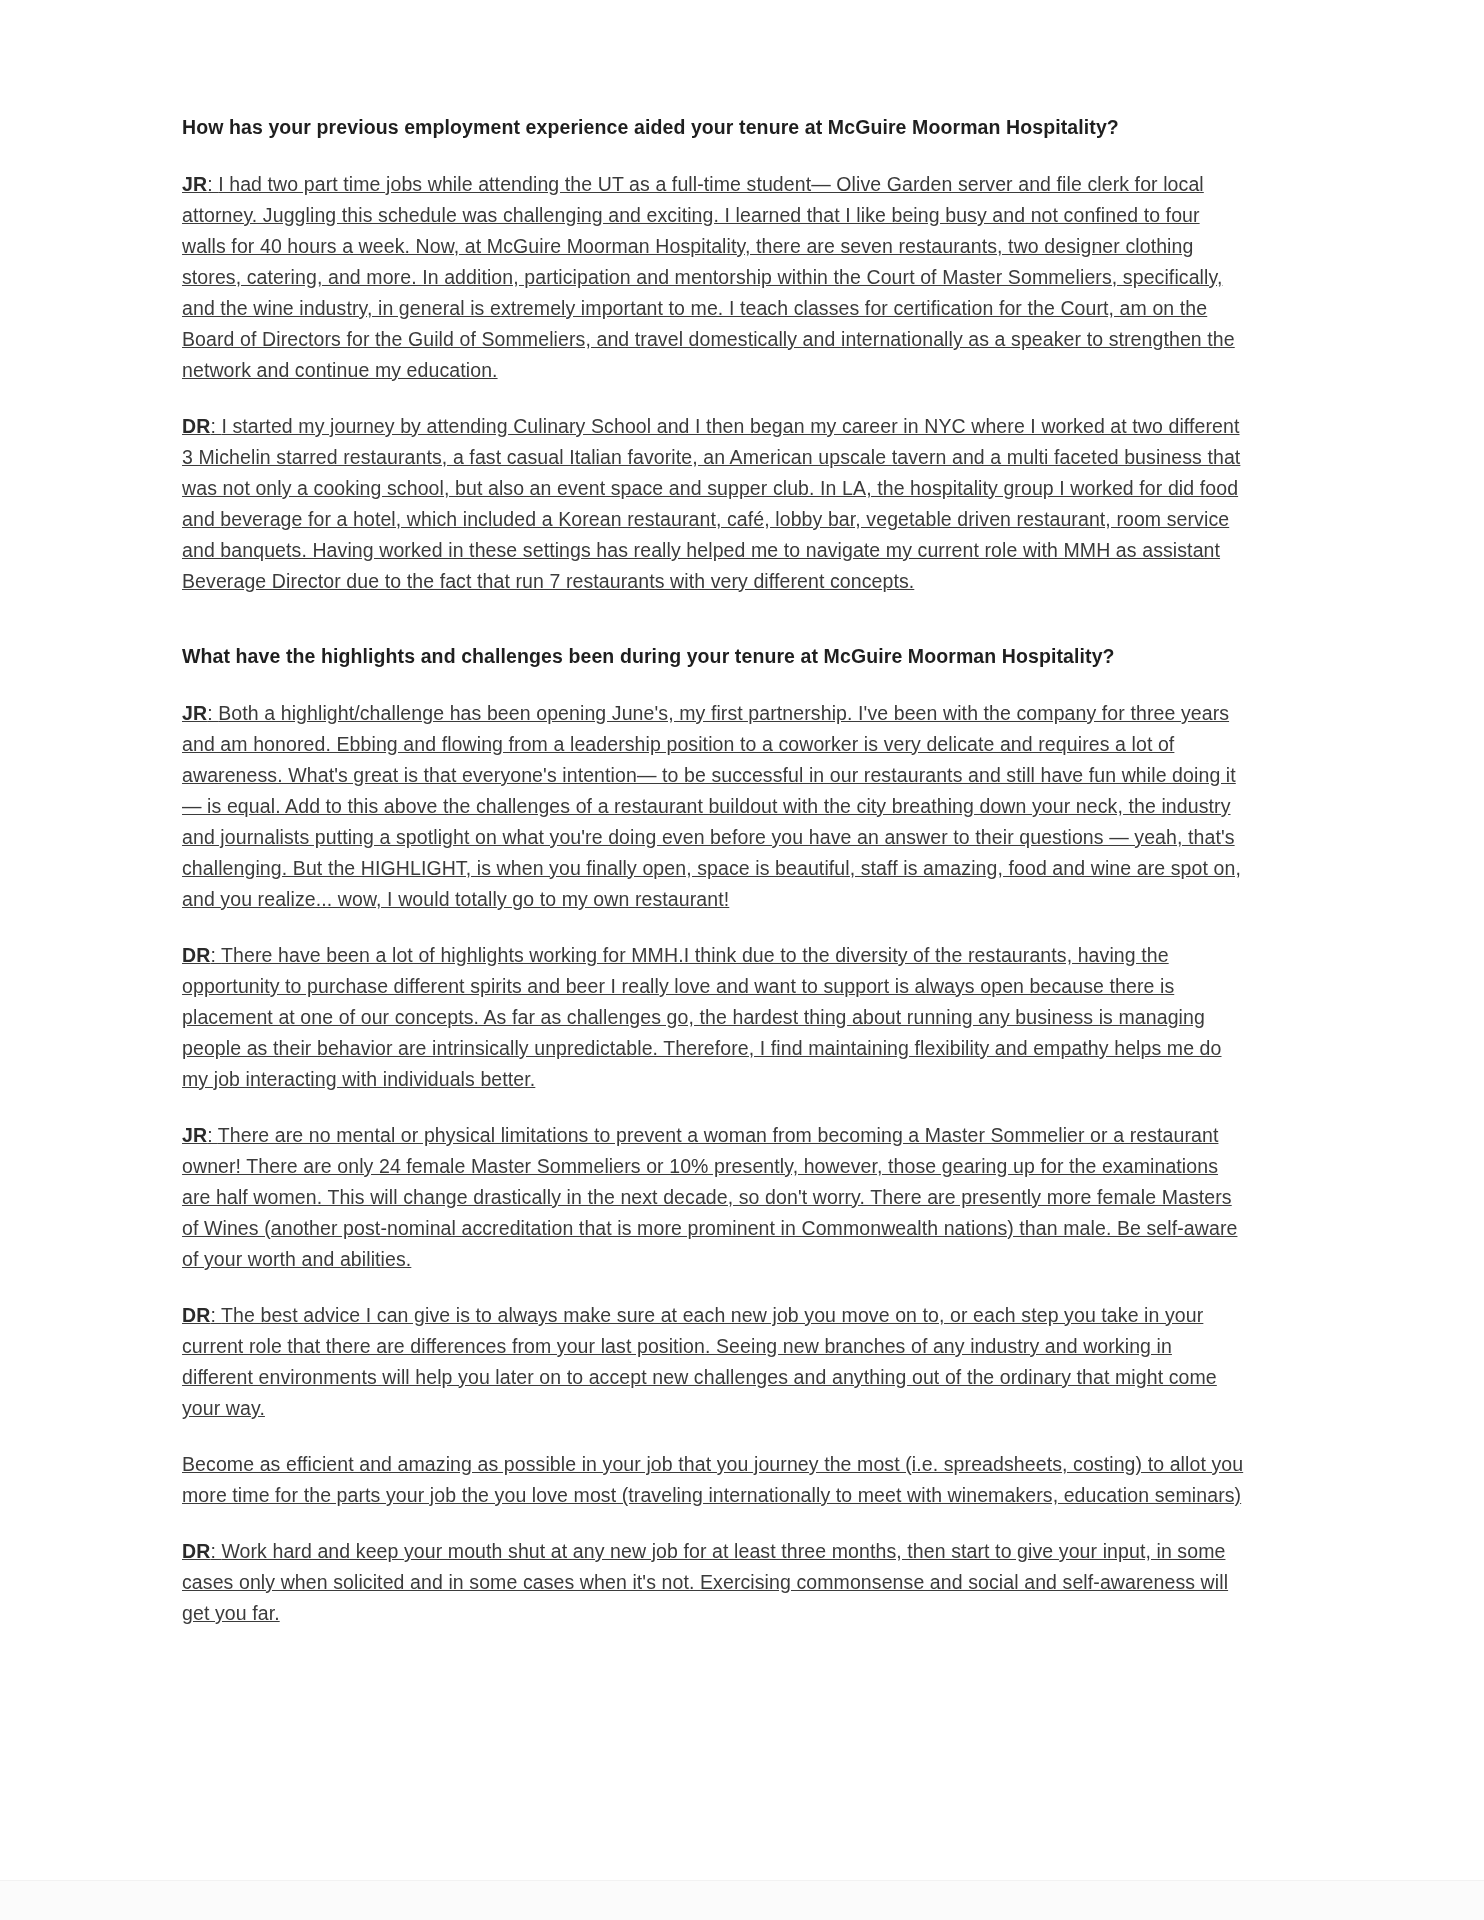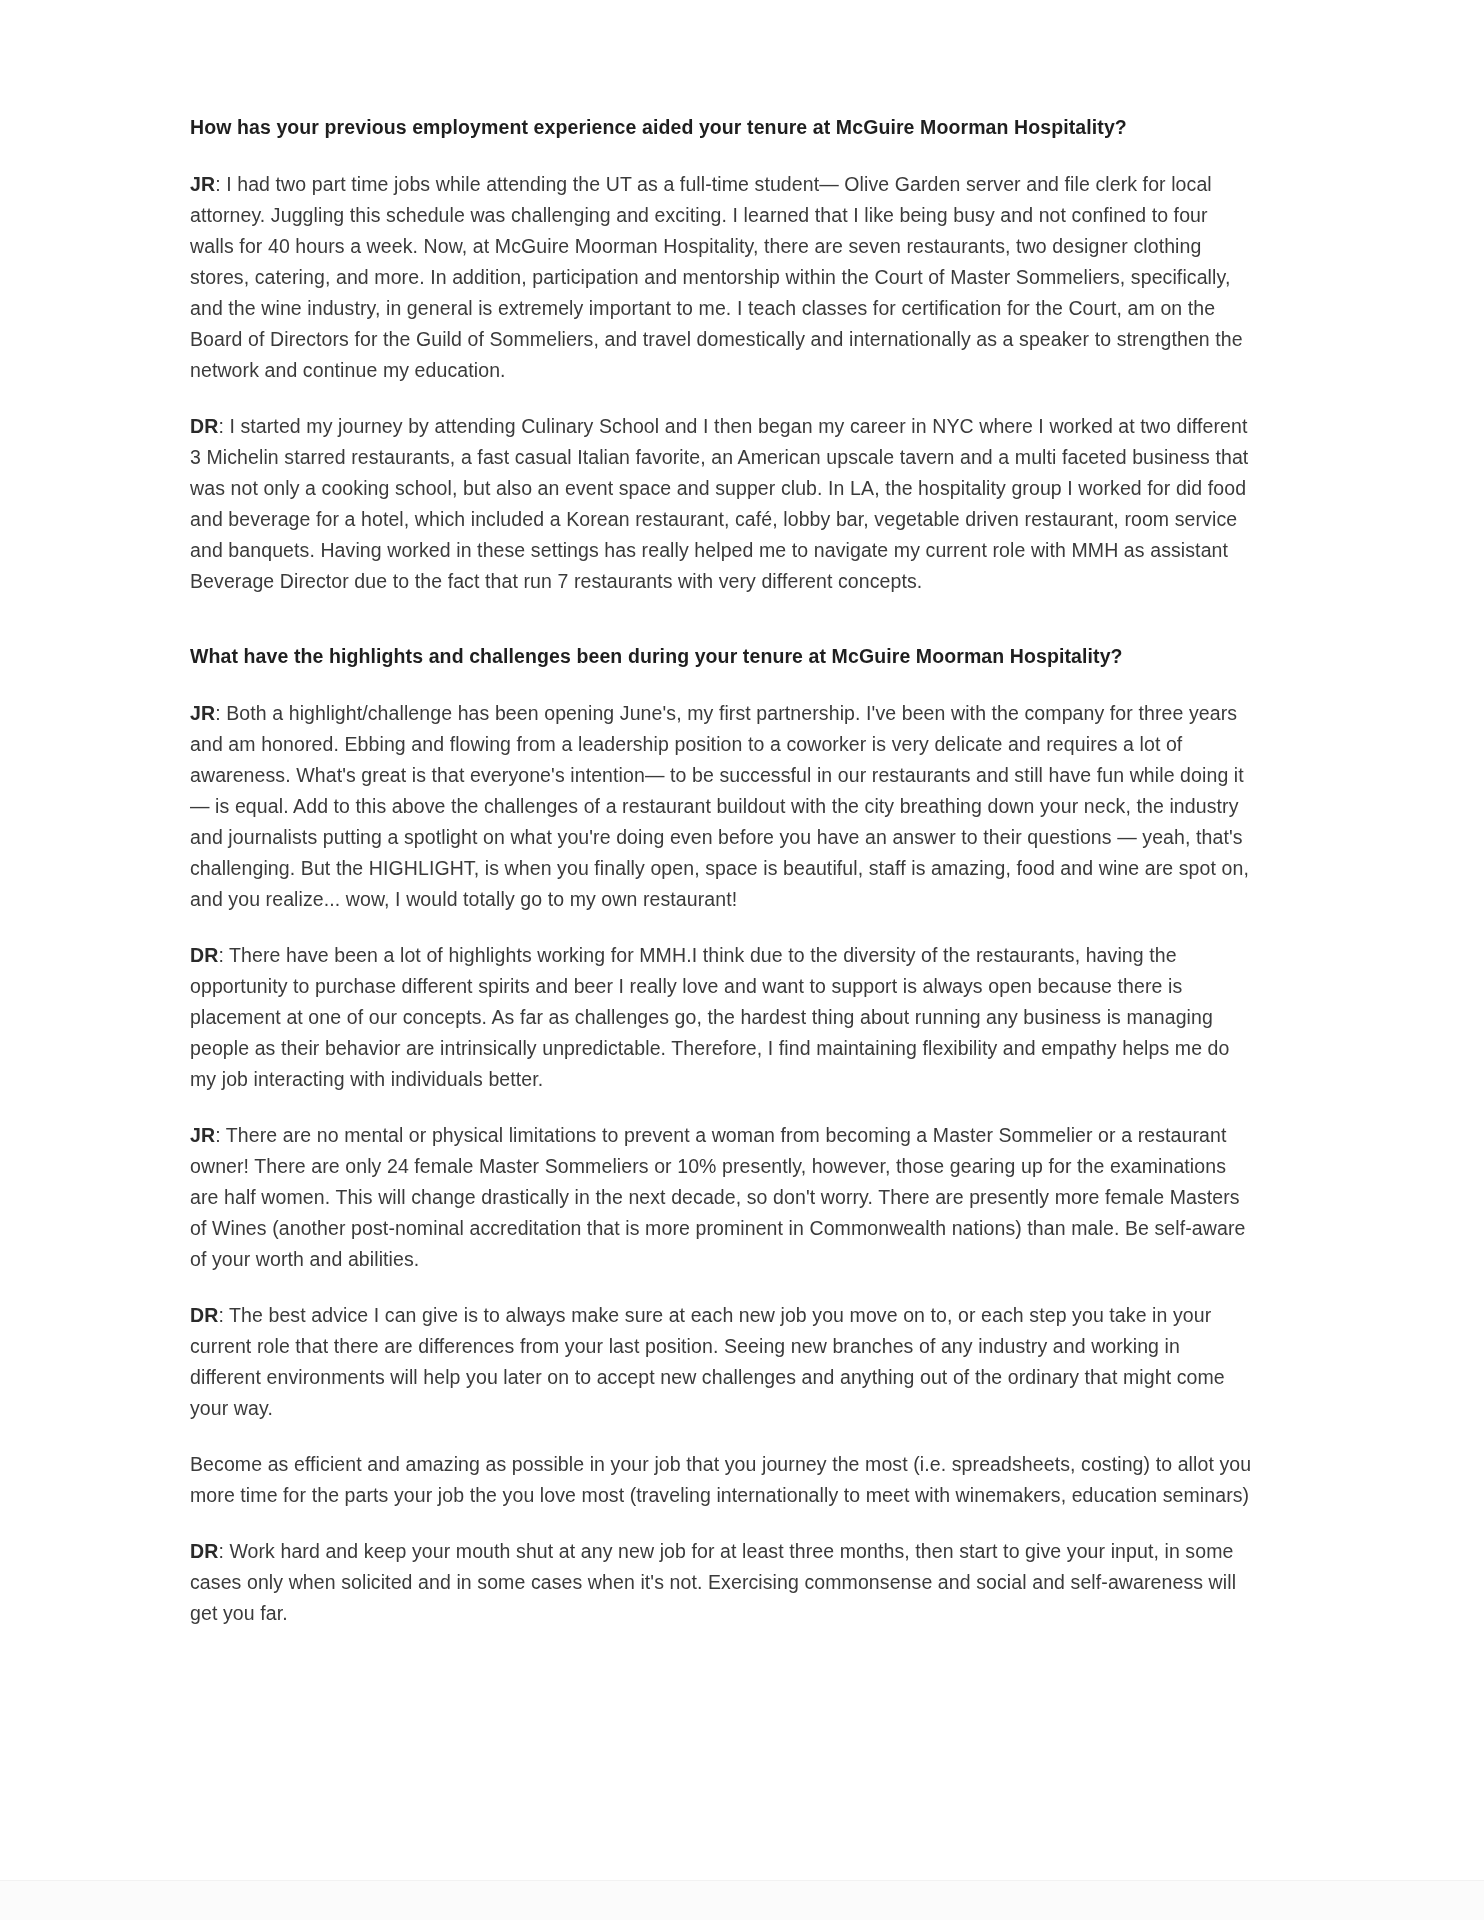--- a/index.html
+++ b/index.html
@@ -11,21 +11,21 @@
     width: 1484px;
     height: 1920px;
     position: relative;
     font-family: "Liberation Sans", "DejaVu Sans", sans-serif;
     color: #3b3b3b;
     overflow: hidden;
   }
   .article {
     position: absolute;
     top: 0;
-    left: 190px;
+    left: 182px;
     width: 1062px;
     padding-top: 112px;
     box-sizing: border-box;
   }
   .article h3 {
     font-size: 19.5px;
     line-height: 31px;
     font-weight: bold;
     color: #1f1f1f;
     letter-spacing: 0.1px;
@@ -34,20 +34,21 @@
   .article h3:first-child {
     margin-top: 0;
   }
   .article p {
     font-size: 19.5px;
     line-height: 31px;
     font-weight: normal;
     color: #3b3b3b;
     letter-spacing: 0.1px;
     margin: 0 0 25px 0;
+    text-decoration: underline;
   }
   .article p strong {
     font-weight: bold;
     color: #2a2a2a;
   }
   .bottom-band {
     position: absolute;
     left: 0;
     bottom: 0;
     width: 100%;

